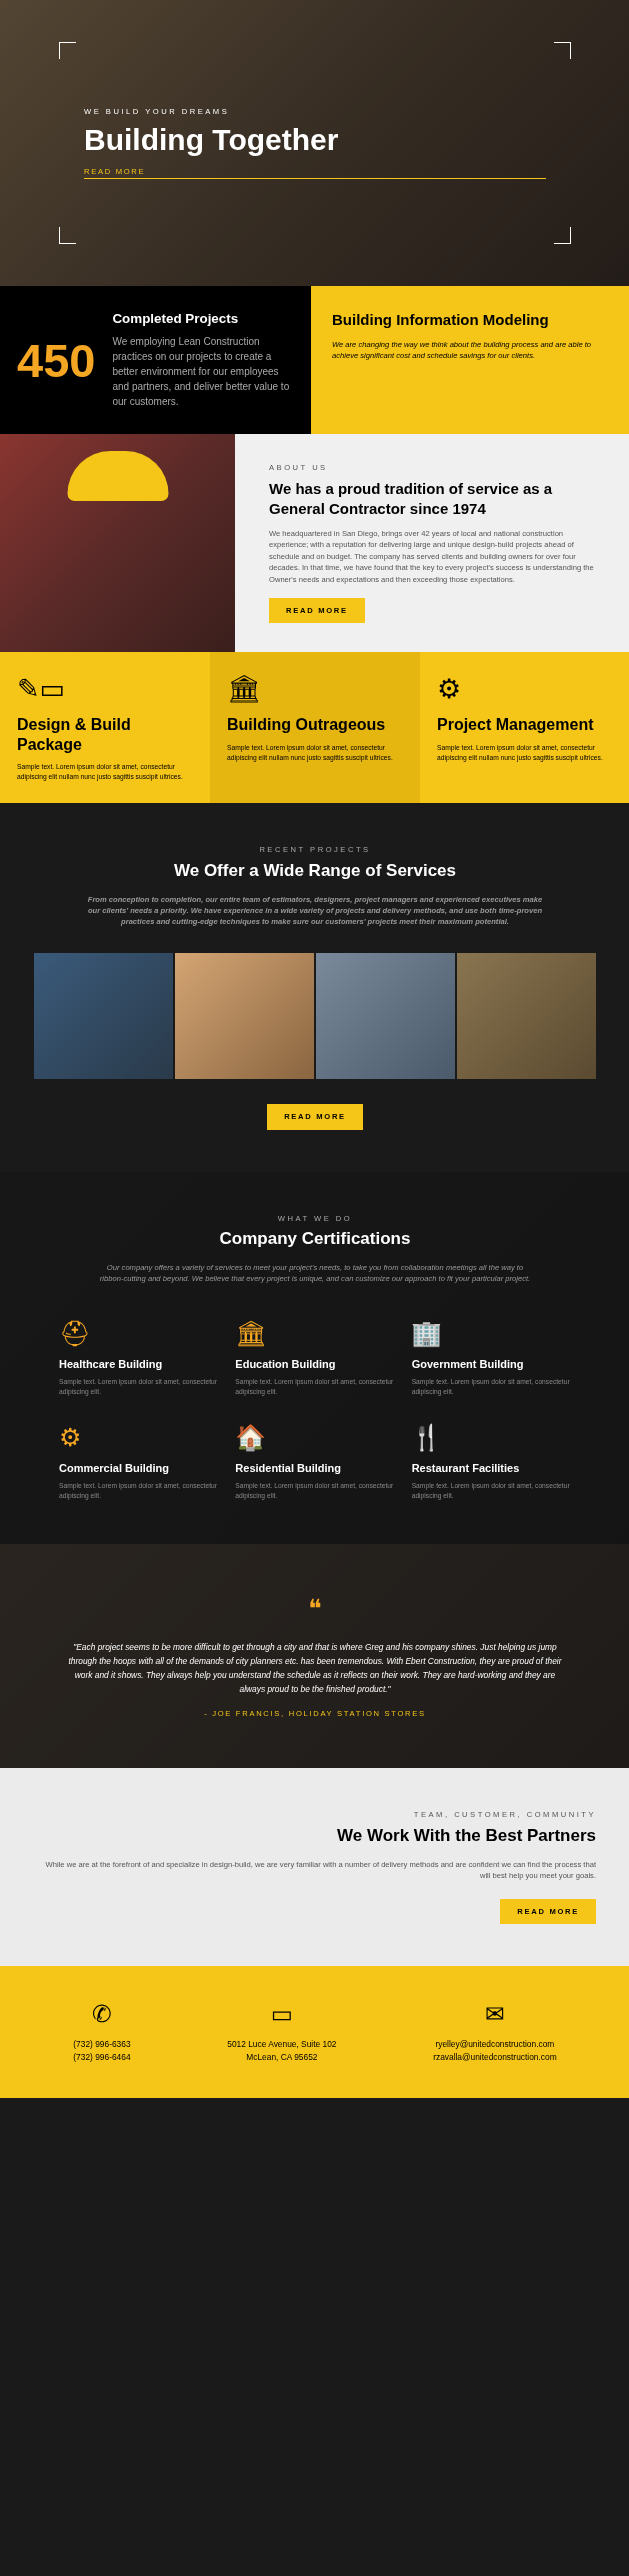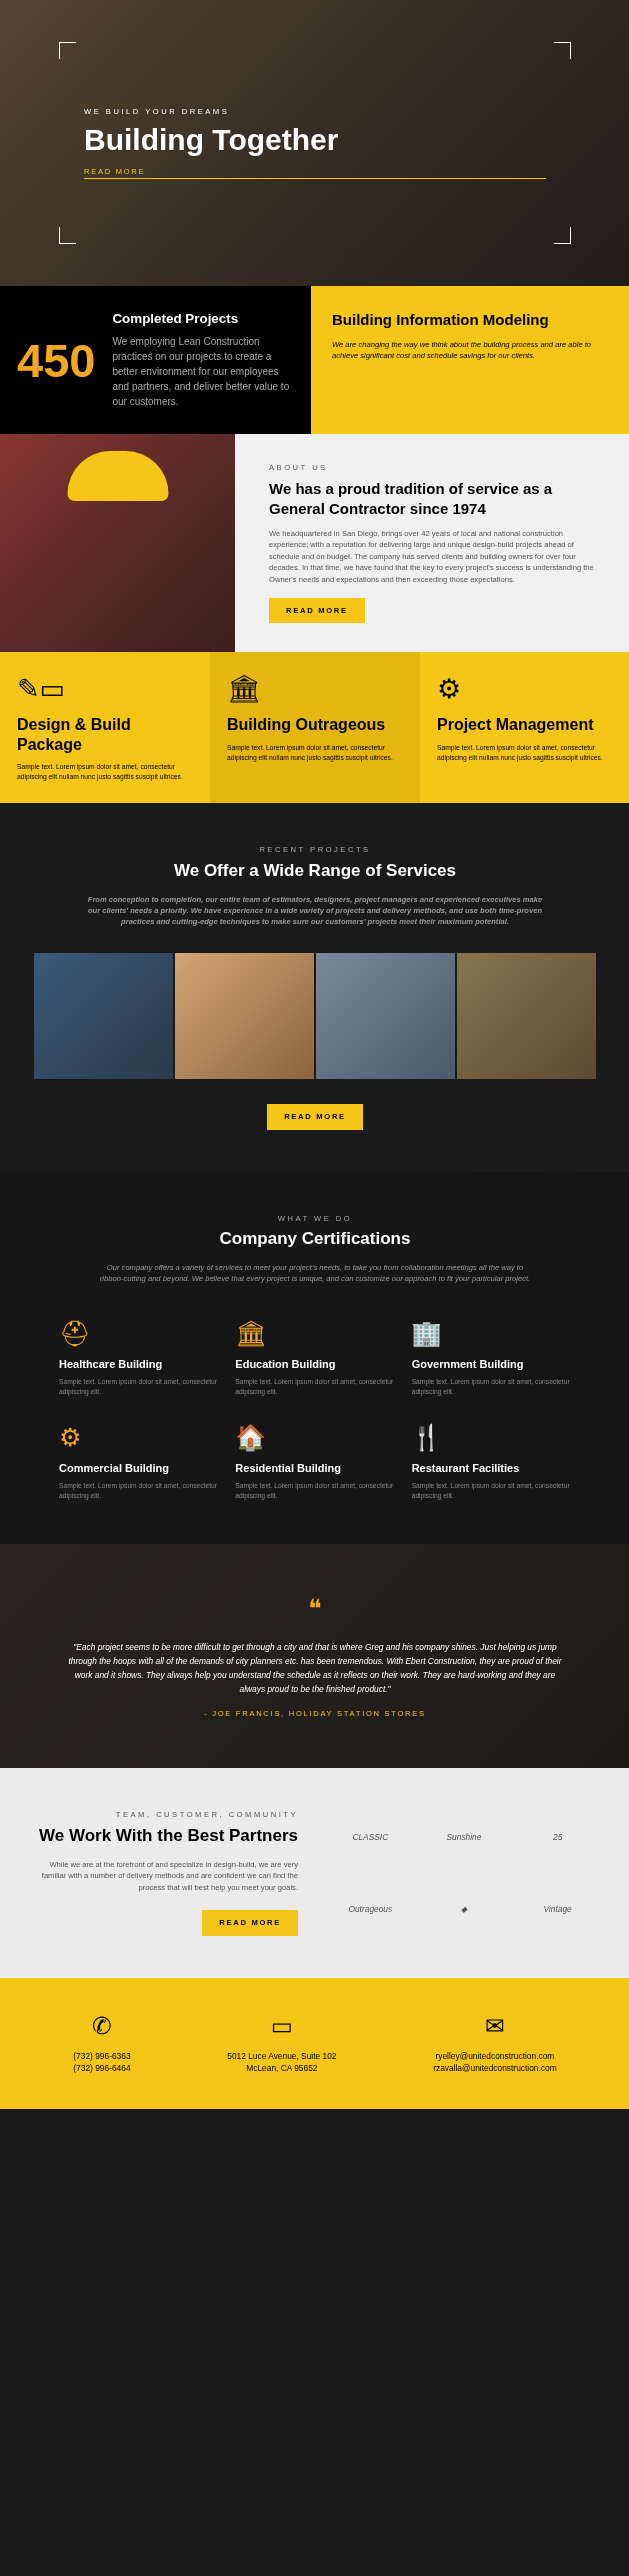--- a/index.html
+++ b/index.html
@@ -185,28 +185,20 @@
   <div class="author">- JOE FRANCIS, HOLIDAY STATION STORES</div>
 </section>
 
 <section class="partners">
   <div class="partners-left">
     <div class="eyebrow">TEAM, CUSTOMER, COMMUNITY</div>
     <h2>We Work With the Best Partners</h2>
     <p>While we are at the forefront of and specialize in design-build, we are very familiar with a number of delivery methods and are confident we can find the process that will best help you meet your goals.</p>
     <a href="#" class="btn-yellow">READ MORE</a>
   </div>
-  <div class="logos">
-    <div class="logo-item">CLASSIC</div>
-    <div class="logo-item">Sunshine</div>
-    <div class="logo-item">25</div>
-    <div class="logo-item">Outrageous</div>
-    <div class="logo-item">◆</div>
-    <div class="logo-item">Vintage</div>
-  </div>
 </section>
 
 <section class="contact">
   <div class="contact-item">
     <div class="icon">✆</div>
     <p>(732) 996-6363</p>
     <p>(732) 996-6464</p>
   </div>
   <div class="contact-item">
     <div class="icon">▭</div>

